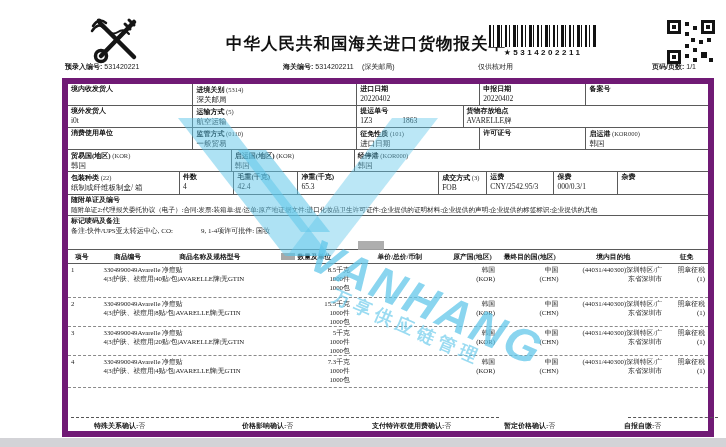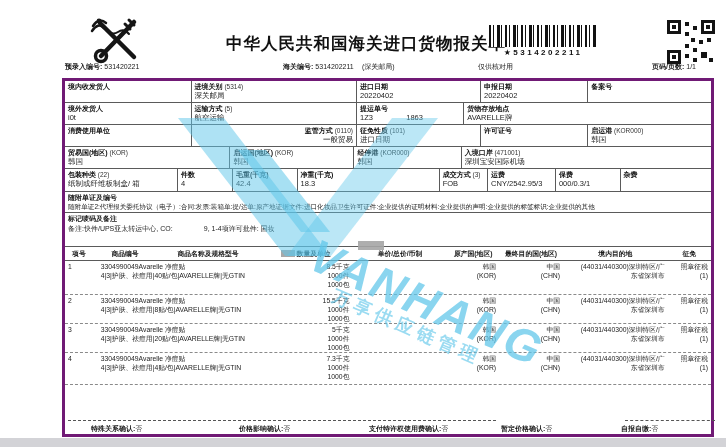--- a/index.html
+++ b/index.html
@@ -18,21 +18,21 @@
   .barcode-text{position:absolute;left:489px;top:48px;width:108px;text-align:center;
                 font-size:8px;font-weight:bold;letter-spacing:2.5px;color:#111;}
   .qr{position:absolute;left:667px;top:20px;width:48px;height:44px;}
 
   .meta{position:absolute;left:0;top:62px;width:726px;height:14px;font-size:7px;}
   .meta .m{position:absolute;top:0;white-space:nowrap;}
   .meta b{font-weight:bold;margin-right:2px;}
 
   
   .form{position:absolute;left:62px;top:78px;width:652px;height:359px;
-        border:3px solid #701a75;box-sizing:border-box;display:flex;flex-direction:column;background:transparent;}
+        border:6px solid #701a75;box-sizing:border-box;display:flex;flex-direction:column;background:transparent;font-family:Liberation Serif, serif;}
   .frow{display:flex;border-bottom:1px solid #5a5a5a;height:21px;overflow:hidden;}
   .frow.pack{height:22px;}
   .fcell{box-sizing:border-box;border-right:1px solid #5a5a5a;padding:1px 3px;overflow:visible;}
   .fcell:last-child{border-right:none;}
   .flabel{font-size:7px;font-weight:bold;line-height:9px;color:#111;white-space:nowrap;}
   .fcode{font-weight:normal;font-size:6.5px;color:#333;}
   .fval{font-size:7.5px;line-height:10px;color:#222;white-space:pre-wrap;}
 
   .docs-row{border-bottom:1px solid #5a5a5a;height:21px;padding:1px 3px;box-sizing:border-box;overflow:hidden;}
   .docs-label{font-size:7px;font-weight:bold;line-height:9px;}
@@ -169,21 +169,21 @@
           <div class="fcell" style="width: 19%;">
             <div class="flabel"><span>货物存放地点</span></div>
             <div class="fval">AVARELLE牌</div>
           </div>
         </div>
         <div class="frow">
           <div class="fcell" style="width: 19.6%;">
             <div class="flabel"><span>消费使用单位</span></div>
             <div class="fval"></div>
           </div>
-          <div class="fcell" style="width: 25.6%; text-align: right;">
+          <div class="fcell" style="width: 25.6%;">
             <div class="flabel"><span>监管方式</span><span class="fcode"> (0110)</span></div>
             <div class="fval">一般贸易</div>
           </div>
           <div class="fcell" style="width: 19.2%;">
             <div class="flabel"><span>征免性质</span><span class="fcode"> (101)</span></div>
             <div class="fval">进口日期</div>
           </div>
           <div class="fcell" style="width: 16.6%;">
             <div class="flabel"><span>许可证号</span></div>
             <div class="fval"></div>
@@ -199,41 +199,37 @@
             <div class="fval">韩国</div>
           </div>
           <div class="fcell" style="width: 19.2%;">
             <div class="flabel"><span>启运国(地区)</span><span class="fcode"> (KOR)</span></div>
             <div class="fval">韩国</div>
           </div>
           <div class="fcell" style="width: 16.6%;">
             <div class="flabel"><span>经停港</span><span class="fcode"> (KOR000)</span></div>
             <div class="fval">韩国</div>
           </div>
-          <div class="fcell" style="width: 19%;">
-            <div class="flabel"><span>入境口岸</span><span class="fcode"> (471001)</span></div>
-            <div class="fval">深圳宝安国际机场</div>
-          </div>
         </div>
         <div class="frow pack">
           <div class="fcell" style="width: 17.5%;">
             <div class="flabel"><span>包装种类</span><span class="fcode"> (22)</span></div>
             <div class="fval">纸制或纤维板制盒/ 箱</div>
           </div>
           <div class="fcell" style="width: 8.5%;">
             <div class="flabel"><span>件数</span></div>
             <div class="fval">4</div>
           </div>
           <div class="fcell" style="width: 10%;">
             <div class="flabel"><span>毛重(千克)</span></div>
             <div class="fval">42.4</div>
           </div>
           <div class="fcell" style="width: 22%;">
             <div class="flabel"><span>净重(千克)</span></div>
-            <div class="fval">18.3</div>
+            <div class="fval">65.3</div>
           </div>
           <div class="fcell" style="width: 7.5%;">
             <div class="flabel"><span>成交方式</span><span class="fcode"> (3)</span></div>
             <div class="fval">FOB</div>
           </div>
           <div class="fcell" style="width: 10.5%;">
             <div class="flabel"><span>运费</span></div>
             <div class="fval">CNY/2542.95/3</div>
           </div>
           <div class="fcell" style="width: 10%;">

